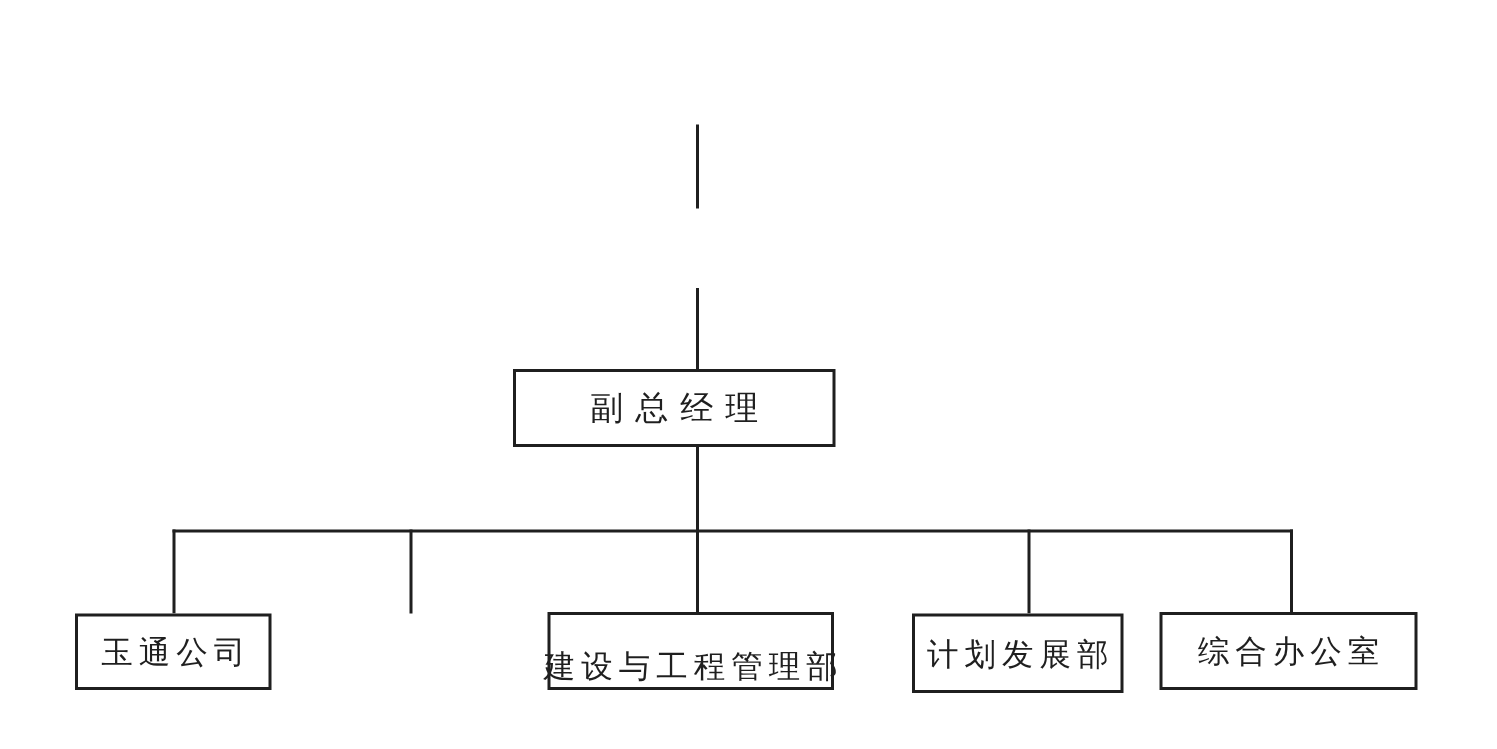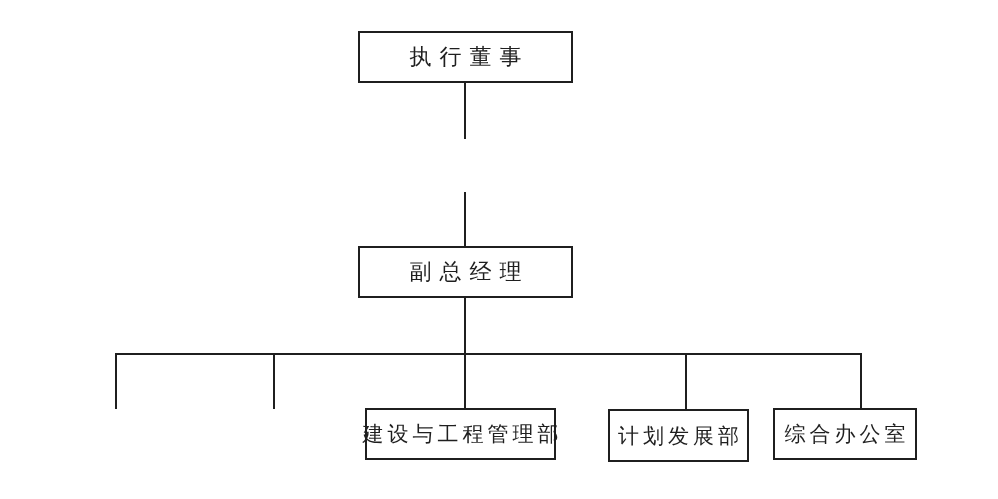--- a/index.html
+++ b/index.html
@@ -39,27 +39,27 @@
     letter-spacing: 4px;
     text-indent: 4px;
   }
   .line {
     position: absolute;
     background: #1f1f1f;
   }
   
   .box-exec   { left: 358px; top: 31px;  width: 215px; height: 52px; }
   .box-gm     { left: 358px; top: 139px; width: 215px; height: 53px; }
-  .box-dgm    { left: 358px; top: 246px; width: 215px; height: 52px; }
+  .box-dgm    { left: 342px; top: 246px; width: 215px; height: 52px; }
   
   .box-yutong { left: 50px;  top: 409px; width: 131px; height: 51px; }
   .box-asset  { left: 203px; top: 408px; width: 142px; height: 52px; }
-  .box-constr { left: 365px; top: 408px; width: 191px; height: 52px; }
+  .box-constr { left: 365px; top: 408px; width: 191px; height: 52px; align-items: flex-end; }
   .box-plan   { left: 608px; top: 409px; width: 141px; height: 53px; }
-  .box-office { left: 773px; top: 408px; width: 144px; height: 52px; }
+  .box-office { left: 773px; top: 408px; width: 172px; height: 52px; }
   
   .v-exec-gm   { left: 464px; top: 83px;  width: 2px;   height: 56px; }
   .v-gm-dgm    { left: 464px; top: 192px; width: 2px;   height: 54px; }
   .v-riser     { left: 464px; top: 298px; width: 2px;   height: 111px; }
   .h-main      { left: 115px; top: 353px; width: 747px; height: 2px; }
   .v-drop-1    { left: 115px; top: 353px; width: 2px;   height: 56px; }
   .v-drop-2    { left: 273px; top: 353px; width: 2px;   height: 56px; }
   .v-drop-4    { left: 685px; top: 353px; width: 2px;   height: 56px; }
   .v-drop-5    { left: 860px; top: 353px; width: 2px;   height: 56px; }
 </style>
@@ -70,29 +70,29 @@
 
   <div class="line v-exec-gm"></div>
   <div class="line v-gm-dgm"></div>
   <div class="line v-riser"></div>
   <div class="line h-main"></div>
   <div class="line v-drop-1"></div>
   <div class="line v-drop-2"></div>
   <div class="line v-drop-4"></div>
   <div class="line v-drop-5"></div>
 
-  <div class="node top-node box-exec">
-    <span class="lbl">执行董事</span>
-  </div>
 
 
   <div class="node top-node box-dgm">
     <span class="lbl">副总经理</span>
   </div>
 
+  <div class="node dept-node box-yutong">
+    <span class="lbl">玉通公司</span>
+  </div>
 
 
   <div class="node dept-node box-constr">
     <span class="lbl">建设与工程管理部</span>
   </div>
 
   <div class="node dept-node box-plan">
     <span class="lbl">计划发展部</span>
   </div>
 

